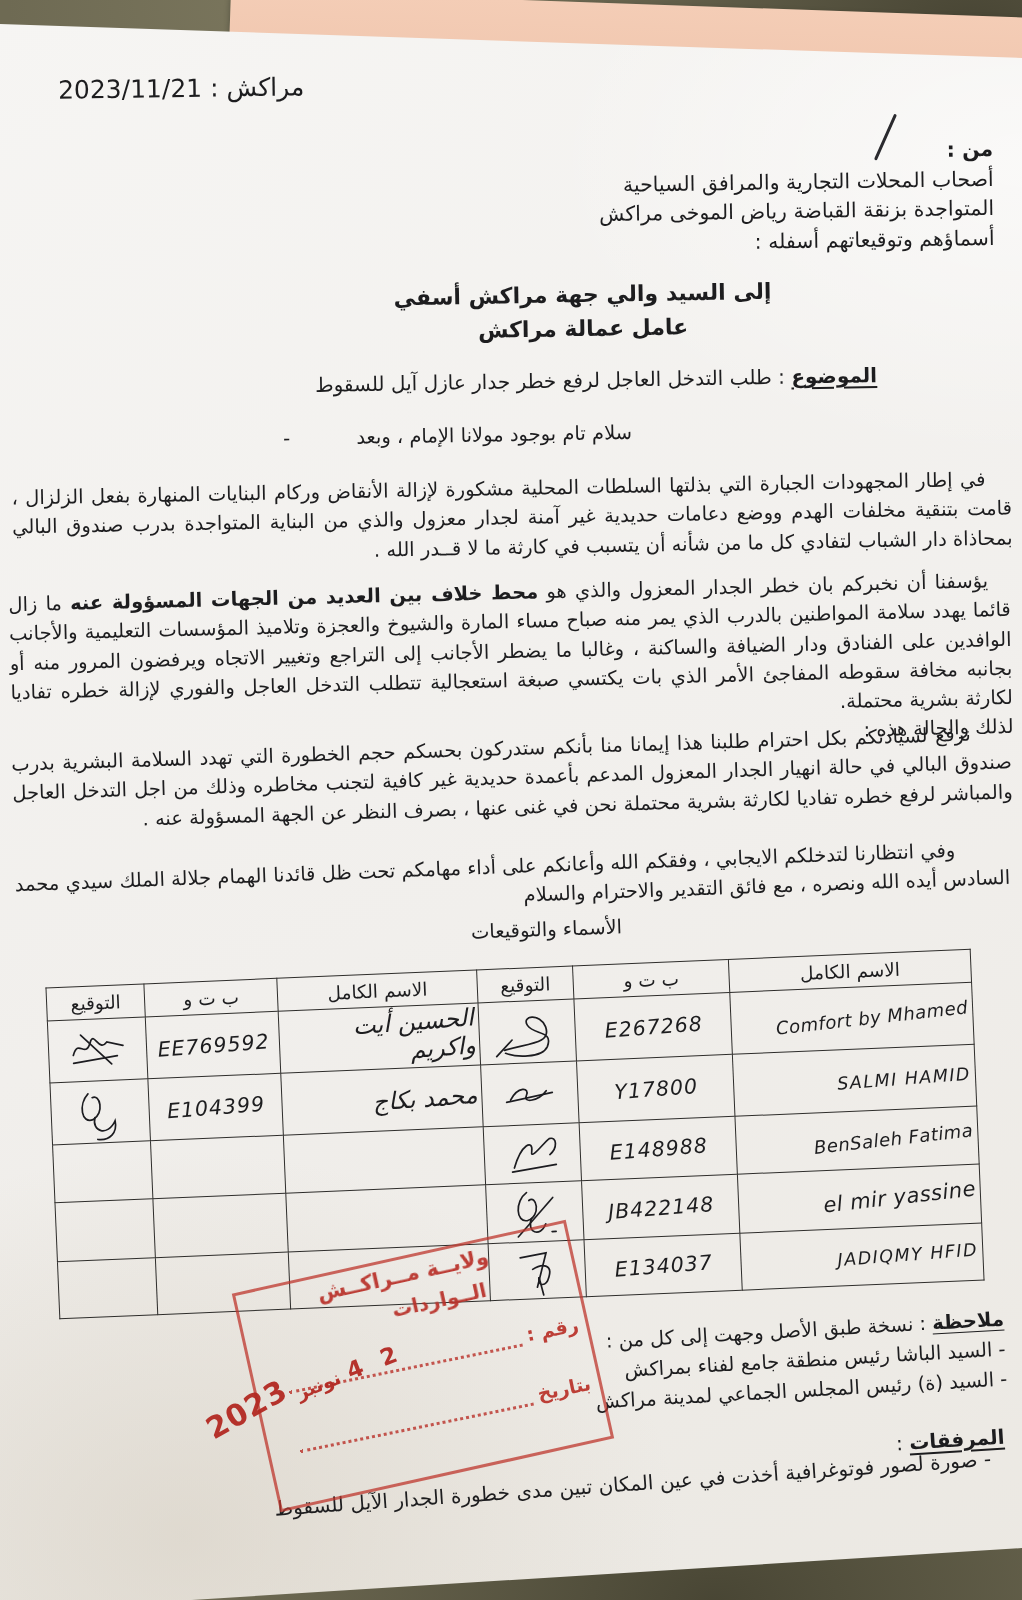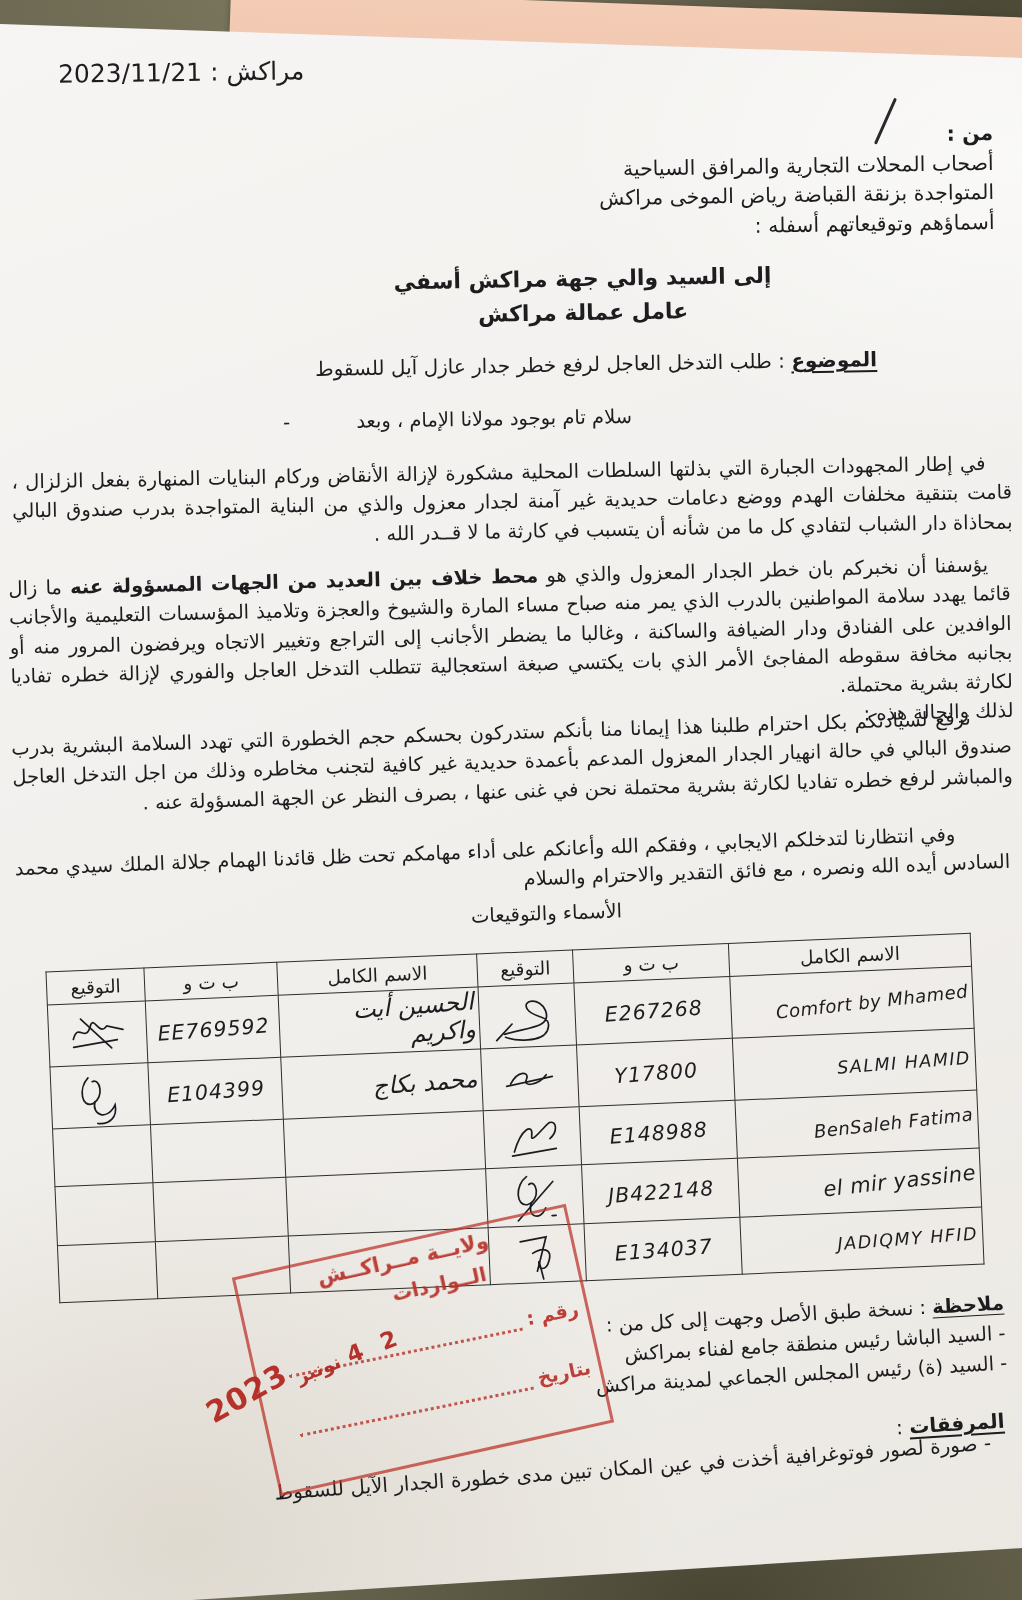--- a/index.html
+++ b/index.html
@@ -13,21 +13,21 @@
   .peach{position:absolute;left:228px;top:4px;width:815px;height:160px;
     background:linear-gradient(180deg,#f4cdb6,#ecbfa6);transform:rotate(2deg);
     border-radius:8px;box-shadow:0 3px 6px rgba(0,0,0,.3);}
   .paper{position:absolute;inset:0;
     clip-path:polygon(0 24px,1022px 58px,1022px 1548px,0 1612px);
     background:
       radial-gradient(900px 700px at 18% 96%, rgba(205,196,180,.45), rgba(205,196,180,0) 55%),
       radial-gradient(800px 500px at 100% 10%, rgba(255,255,255,.55), rgba(255,255,255,0) 60%),
       linear-gradient(160deg,#f6f5f3 0%,#f1efec 55%,#ebe8e2 100%);
     filter:drop-shadow(0 5px 10px rgba(0,0,0,.35));}
-  .content{position:absolute;inset:0;direction:rtl;color:#1d1d1f;}
+  .content{position:absolute;inset:0;direction:rtl;color:#1d1d1f;margin-top:16px;}
   .abs{position:absolute;}
   .b{font-weight:bold;}
   .u{text-decoration:underline;text-underline-offset:4px;}
   .para{font-size:19.5px;line-height:1.5;text-align:justify;text-align-last:right;}
   .slash{position:absolute;left:884px;top:96px;width:2.5px;height:50px;background:#2a2a2e;
     transform:rotate(24deg);border-radius:2px;}
   
   table.sig{border-collapse:collapse;table-layout:fixed;width:925px;}
   table.sig td{border:1.6px solid #2e2d2b;overflow:hidden;padding:1px 4px;vertical-align:middle;}
   table.sig .hdr td{height:32px;font-size:18.5px;text-align:center;padding:0 6px;}

